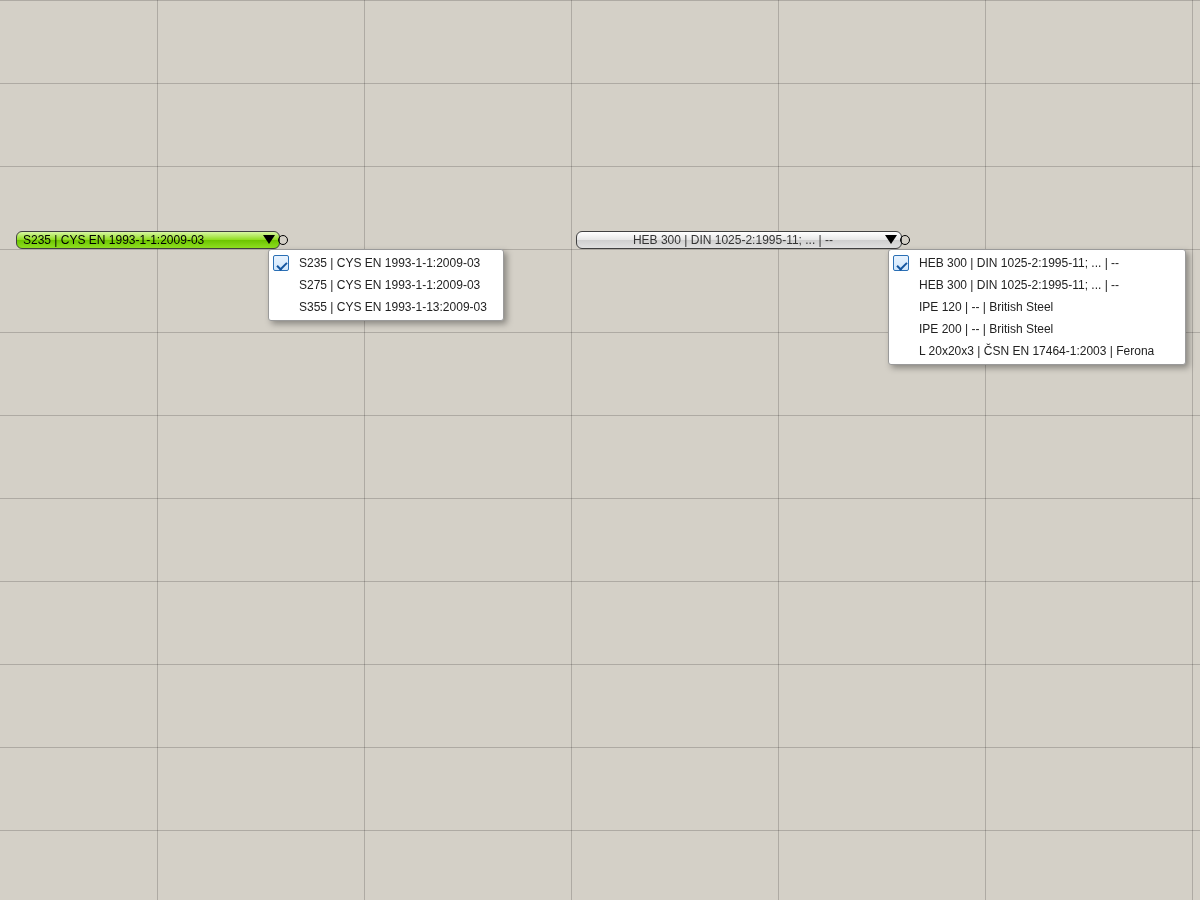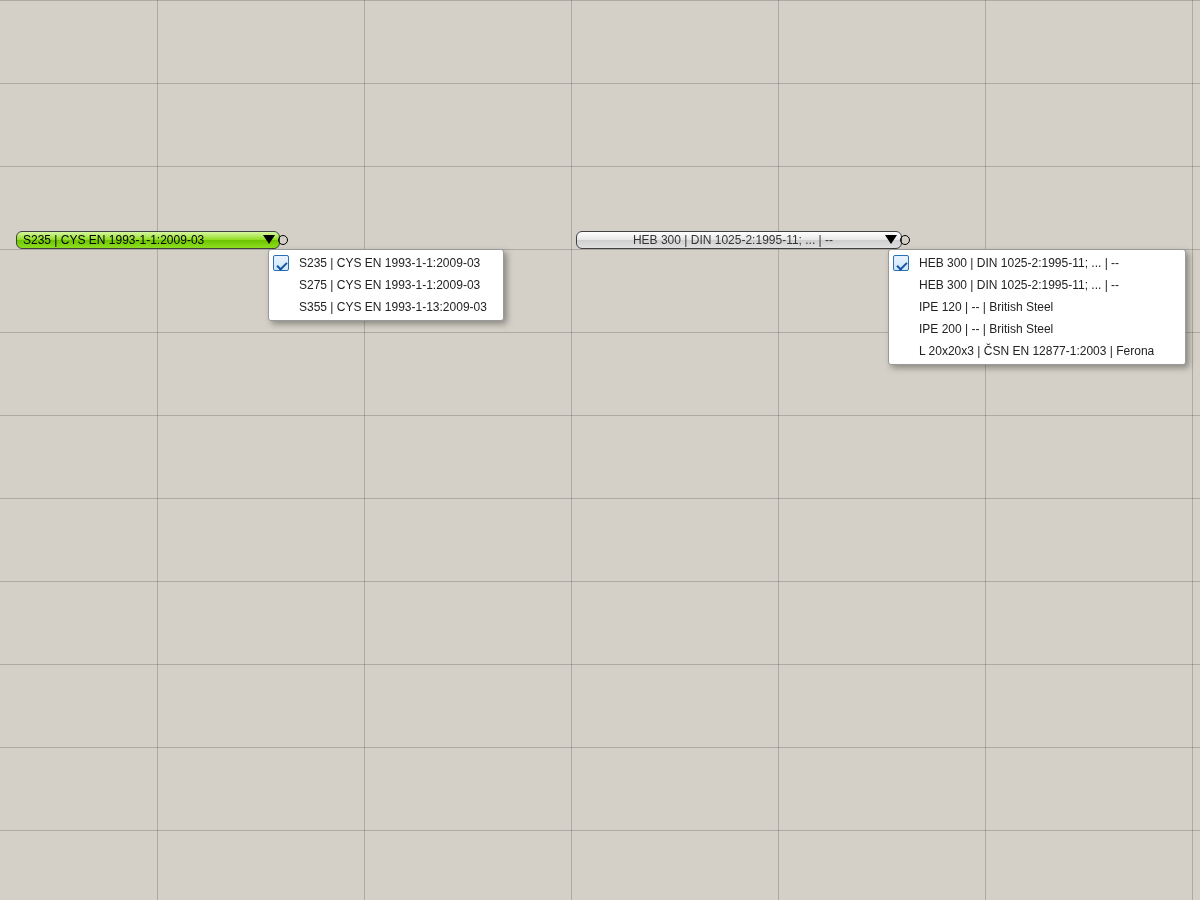--- a/index.html
+++ b/index.html
@@ -165,15 +165,15 @@
   <div class="item">
     <span class="spacer"></span>
     <span class="txt">IPE 120 | -- | British Steel</span>
   </div>
   <div class="item">
     <span class="spacer"></span>
     <span class="txt">IPE 200 | -- | British Steel</span>
   </div>
   <div class="item">
     <span class="spacer"></span>
-    <span class="txt">L 20x20x3 | ČSN EN 12877-1:2003 | Ferona</span>
+    <span class="txt">L 20x20x3 | ČSN EN 17464-1:2003 | Ferona</span>
   </div>
 </div>
 
 </body></html>

